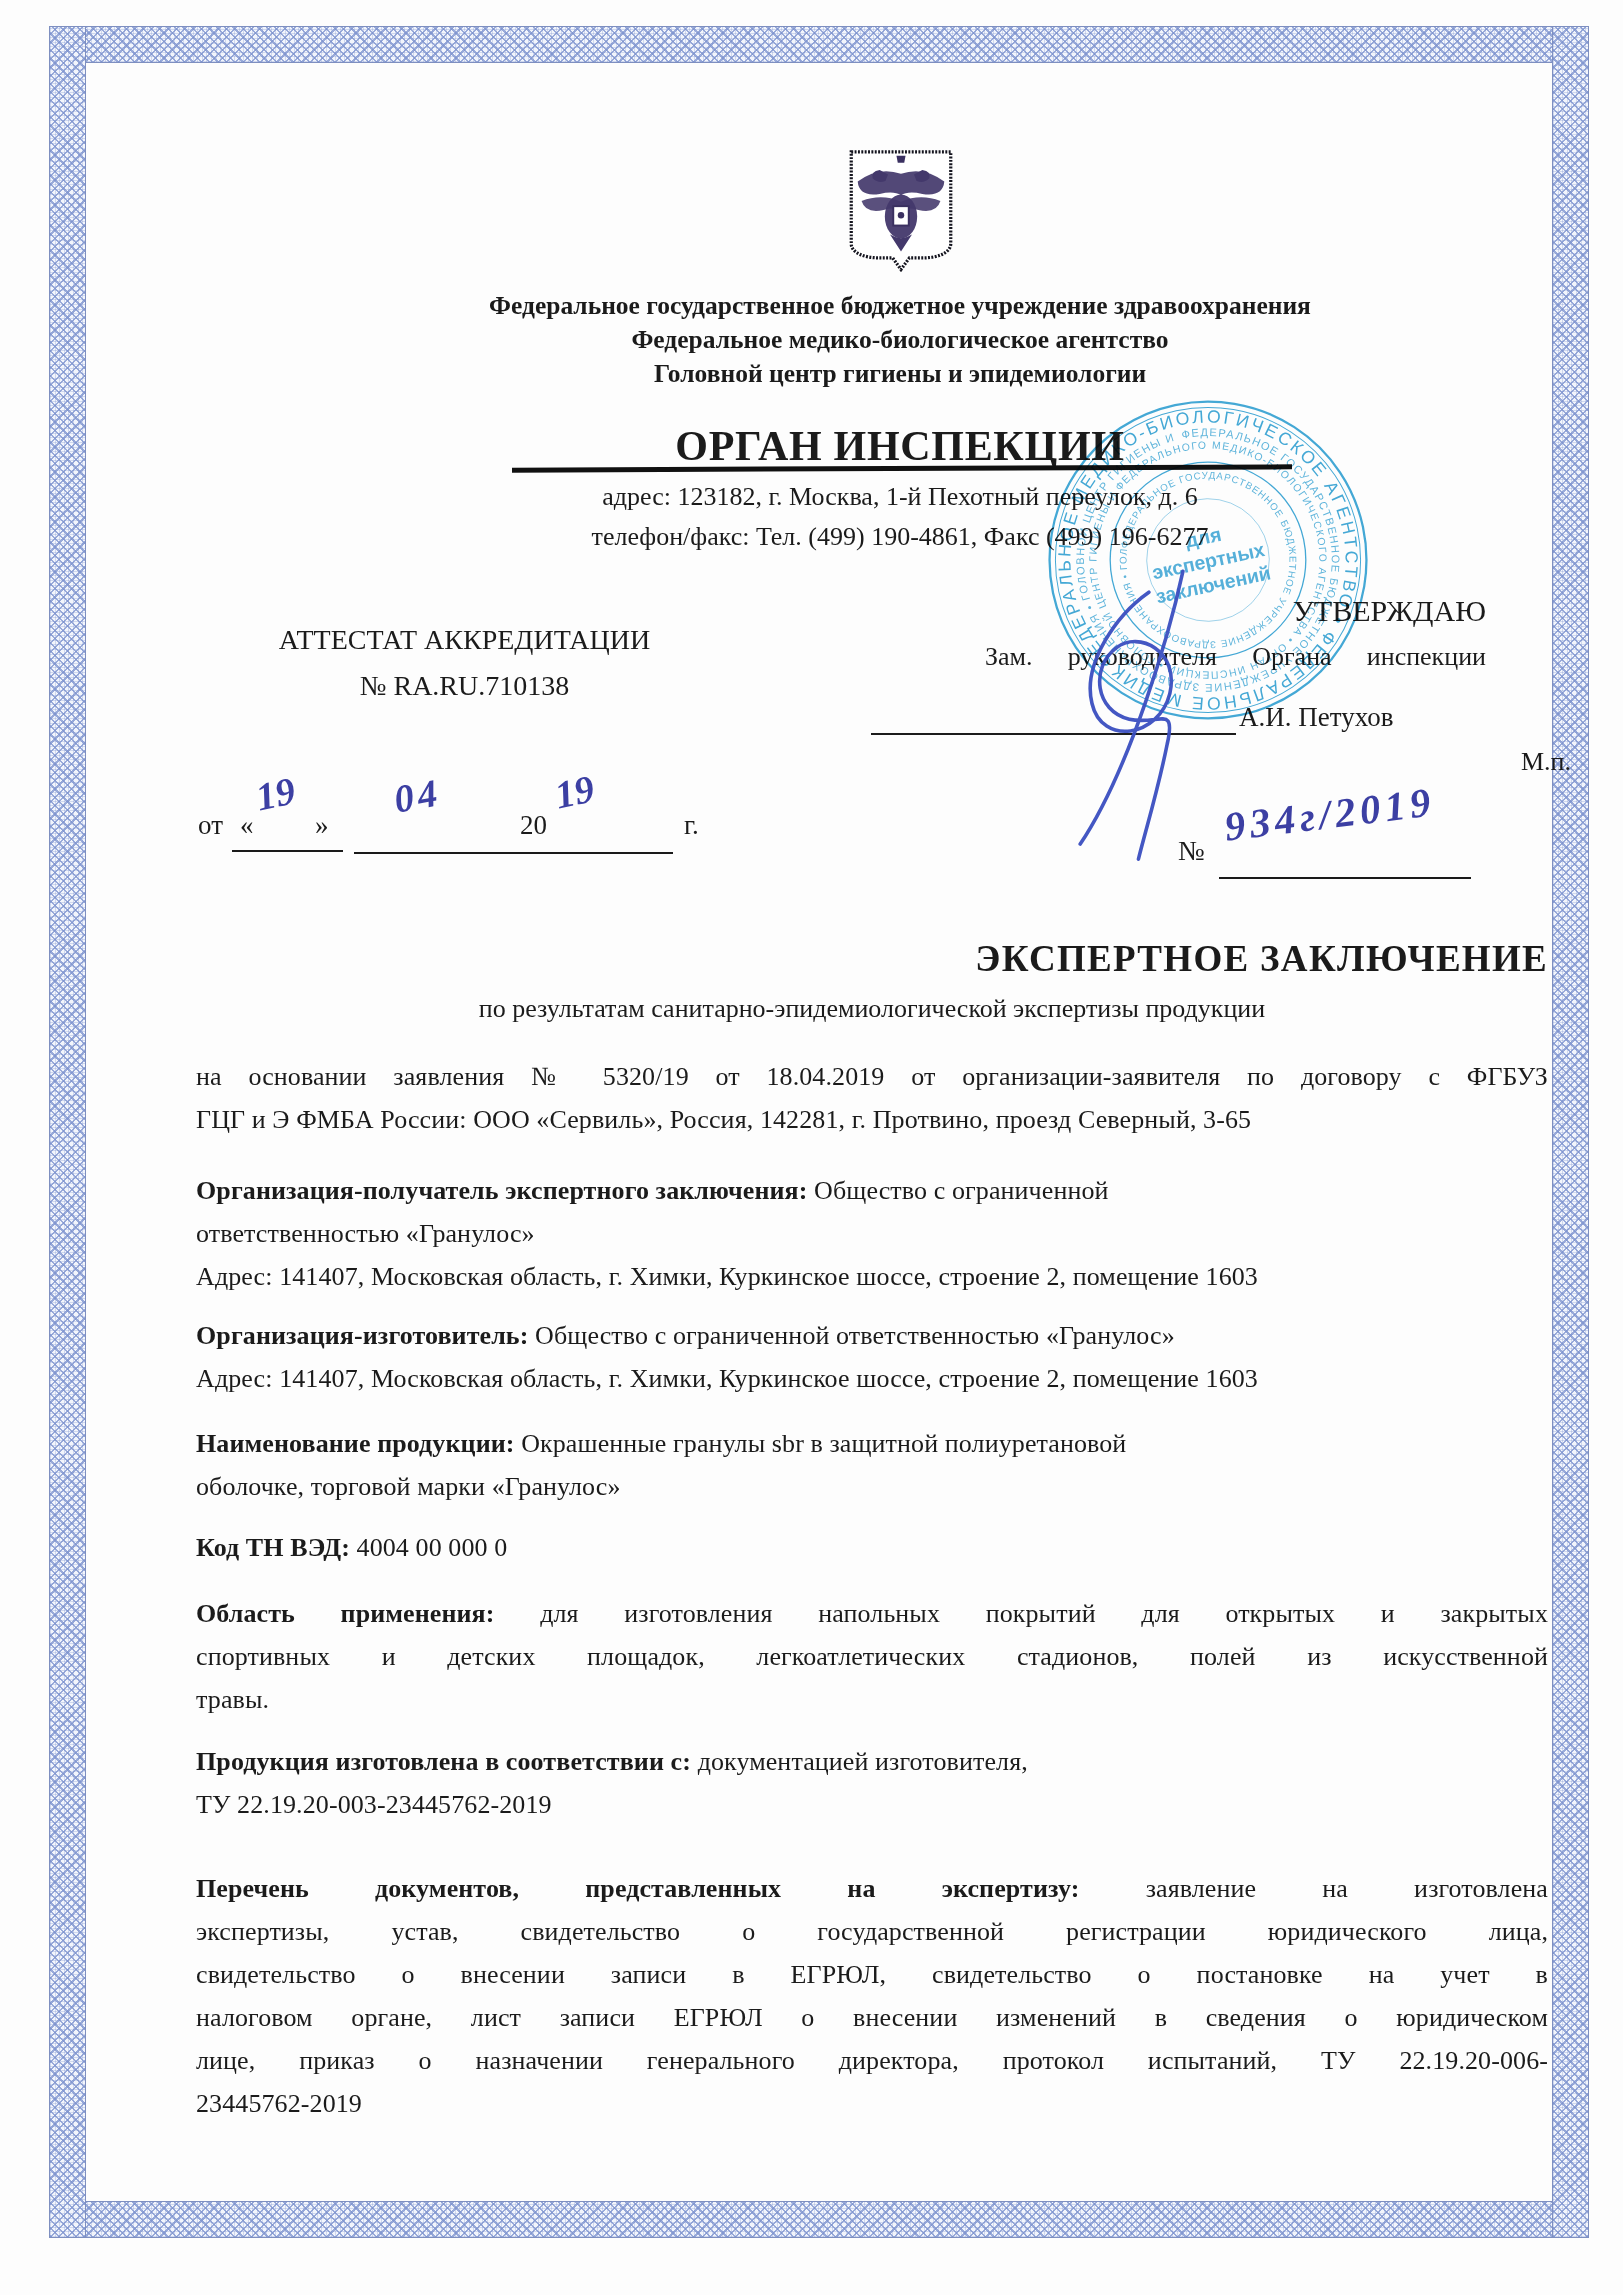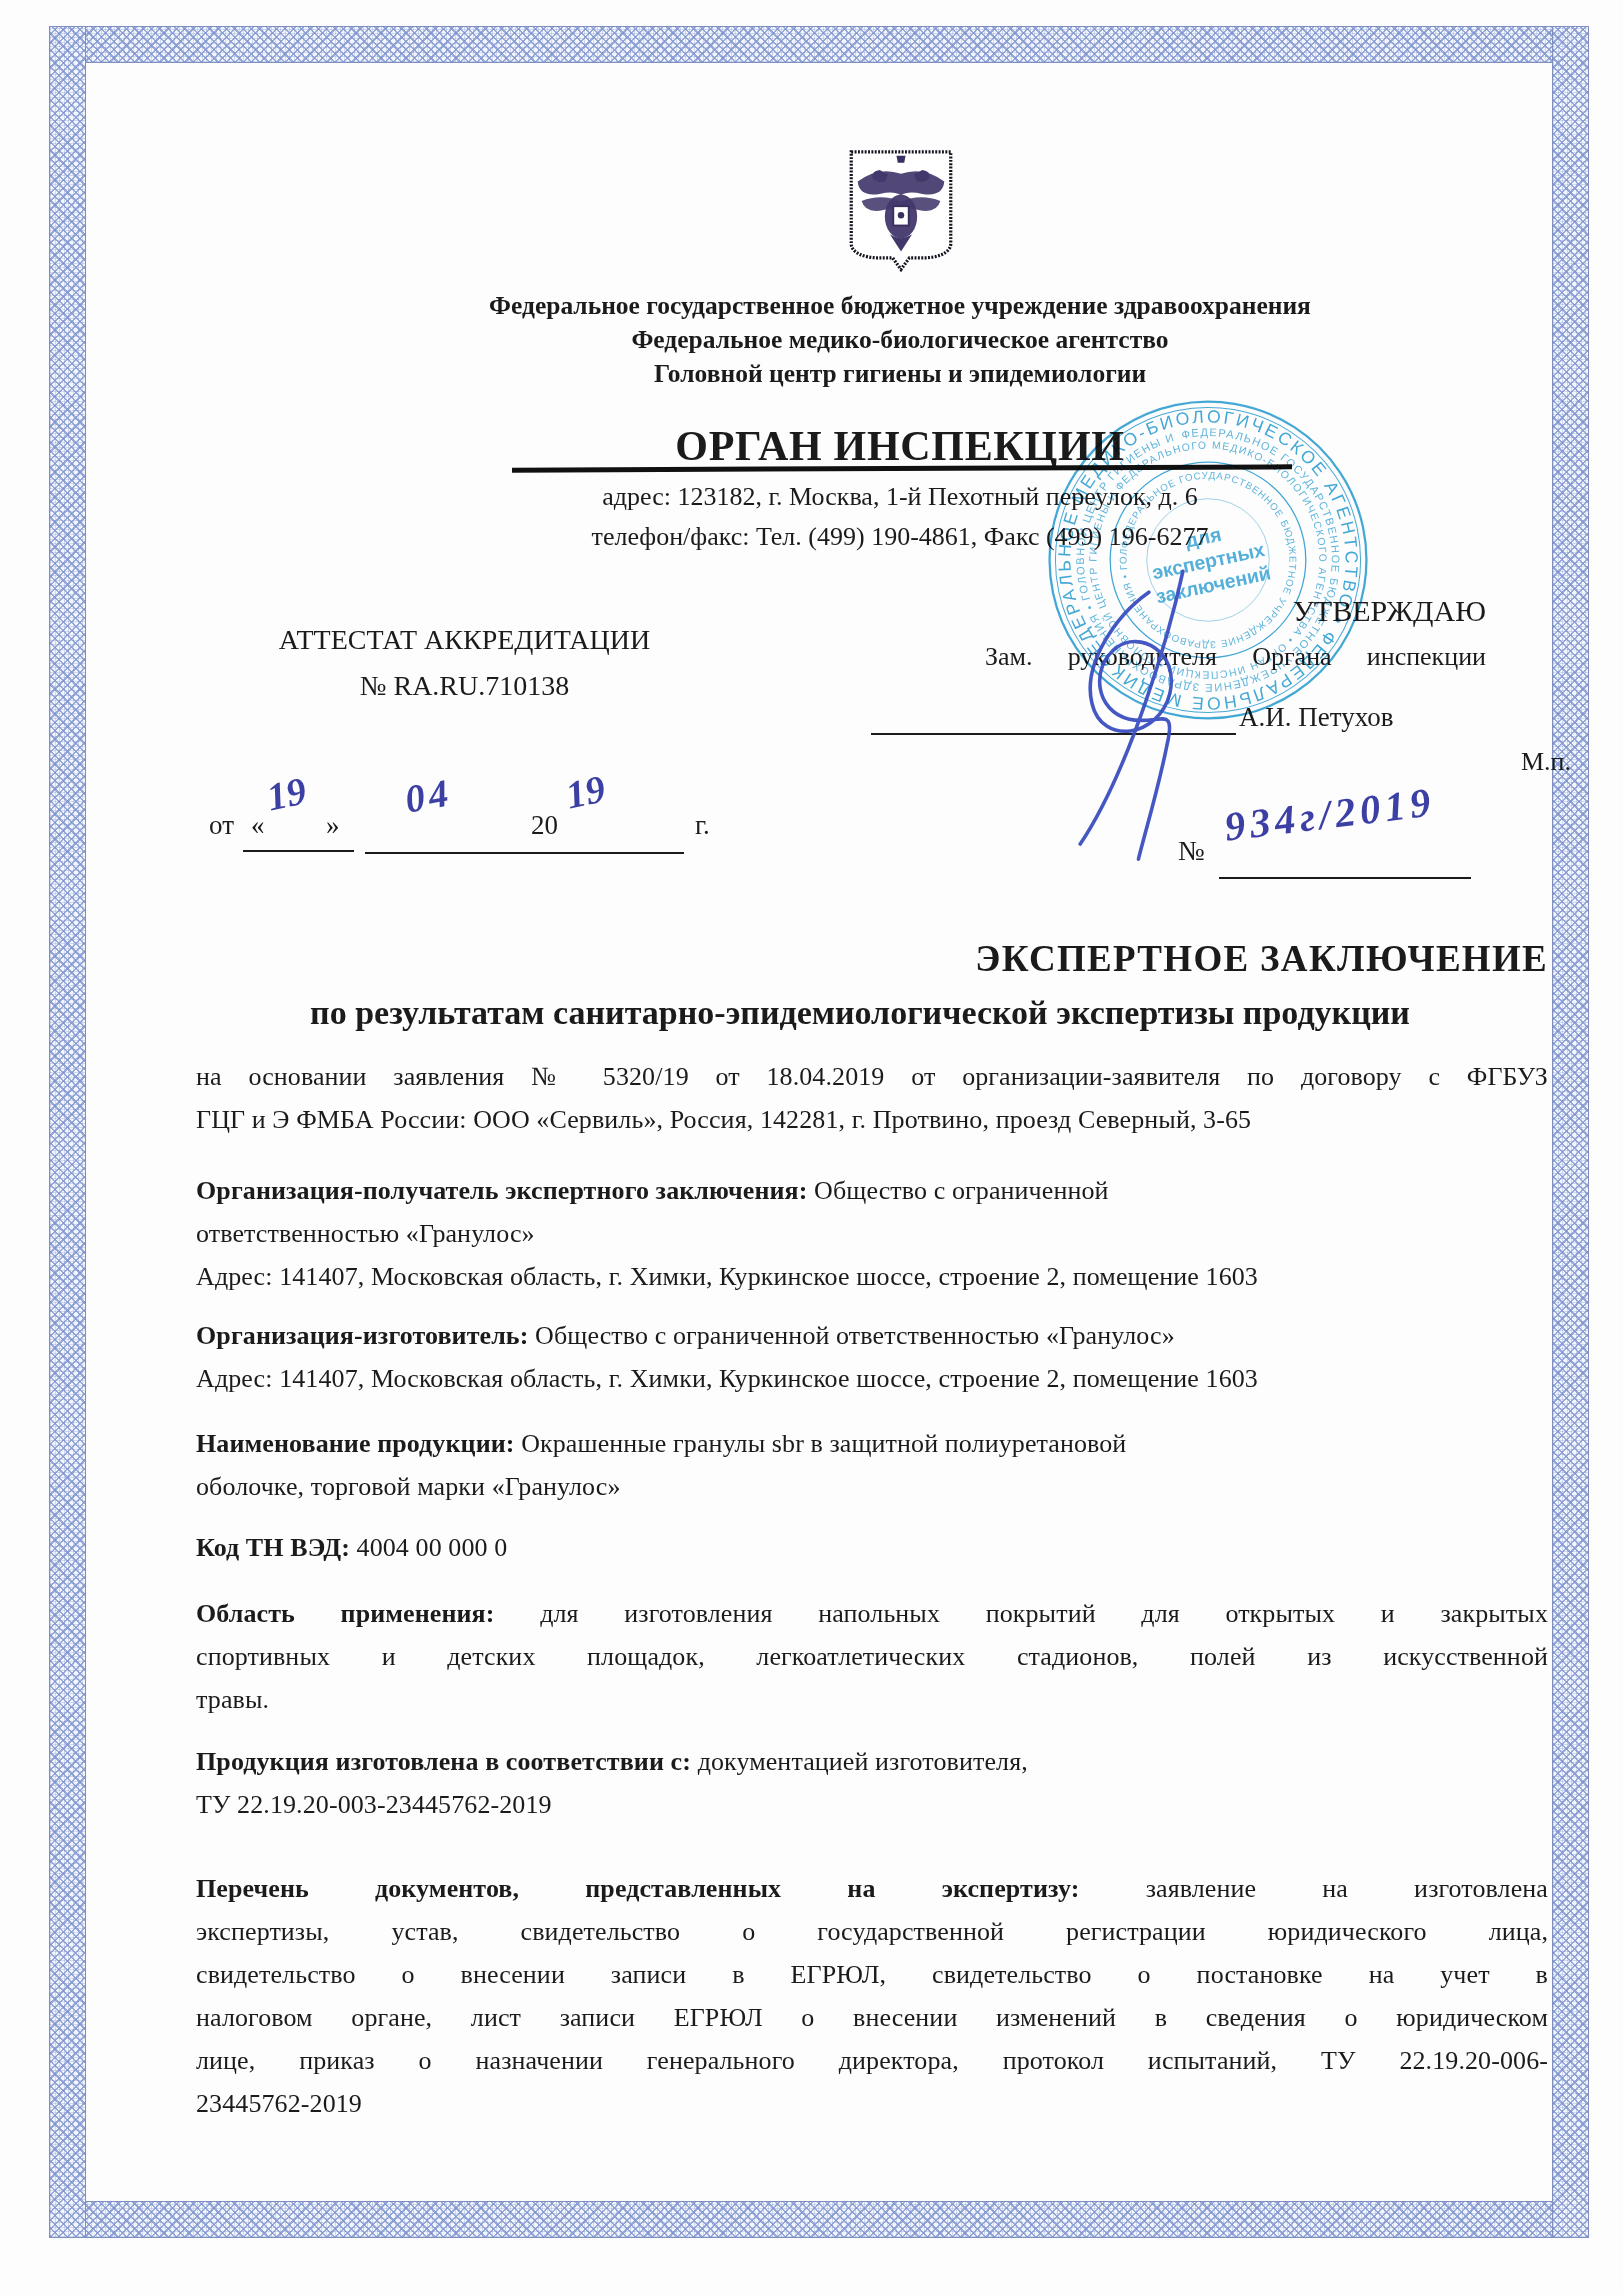--- a/index.html
+++ b/index.html
@@ -32,33 +32,33 @@
         font-size:28px;line-height:46px;}
   .appr{position:absolute;left:985px;top:588px;width:501px;font-size:26px;line-height:46px;}
   .appr .a1{text-align:right;font-size:30px;}
   .appr .a2{text-align:justify;text-align-last:justify;}
   .sig-underline{position:absolute;left:871px;top:733px;width:365px;height:2px;background:#1c1c1c;}
   .sig-name{position:absolute;left:1239px;top:702px;font-size:27px;}
   .seal-mark{position:absolute;left:1481px;top:747px;font-size:26px;margin-left:40px;}
   
   .hw{display:inline-block;font-family:"Liberation Serif",serif;font-style:italic;
       color:#3c3fa3;font-weight:bold;}
-  .date-row{position:absolute;left:209px;top:779px;width:524px;height:85px;font-size:27px;}
+  .date-row{position:absolute;left:198px;top:779px;width:524px;height:85px;font-size:27px;}
   .date-row .pr{position:absolute;top:31px;}
   .u-seg{position:absolute;height:0;border-bottom:2px solid #1a1a1a;}
   .hw-day{position:absolute;left:58px;top:-7.9px;font-size:39px;transform:rotate(-12deg);}
   .hw-month{position:absolute;left:196px;top:-6.5px;font-size:39px;transform:rotate(-10deg);letter-spacing:3.9px;}
   .hw-year{position:absolute;left:357px;top:-10.5px;font-size:39px;transform:rotate(-12deg);}
   .num-row{position:absolute;left:1178px;top:804px;width:367px;height:85px;font-size:28px;}
   .hw-number{position:absolute;left:46px;top:-14.4px;font-size:41px;transform:rotate(-7deg);letter-spacing:4.6px;white-space:nowrap;}
   
   .main-title{position:absolute;left:196px;top:937px;width:1352px;text-align:right;
               font-weight:bold;font-size:37px;letter-spacing:1.3px;}
-  .sub-title{position:absolute;left:184px;top:994px;width:1352px;text-align:center;
-             font-weight:bold;font-size:34px;}
+  .sub-title{position:absolute;left:196px;top:994px;width:1352px;text-align:center;
+             font-weight:normal;font-size:26px;}
   .para{position:absolute;left:196px;width:1352px;font-size:26px;line-height:43px;letter-spacing:0.1px;}
   .pline{white-space:nowrap;}
   .jline{white-space:normal;text-align:justify;text-align-last:justify;}
   .para b{font-weight:bold;}
   
   .stamp{position:absolute;left:1045px;top:397px;width:326px;height:326px;
          mix-blend-mode:multiply;opacity:.95;transform:rotate(-12deg);}
   .stamp text{font-family:"Liberation Sans",sans-serif;fill:#3aa5d5;}
   .signature{position:absolute;left:1018px;top:553px;width:216px;height:314px;}
 </style>

